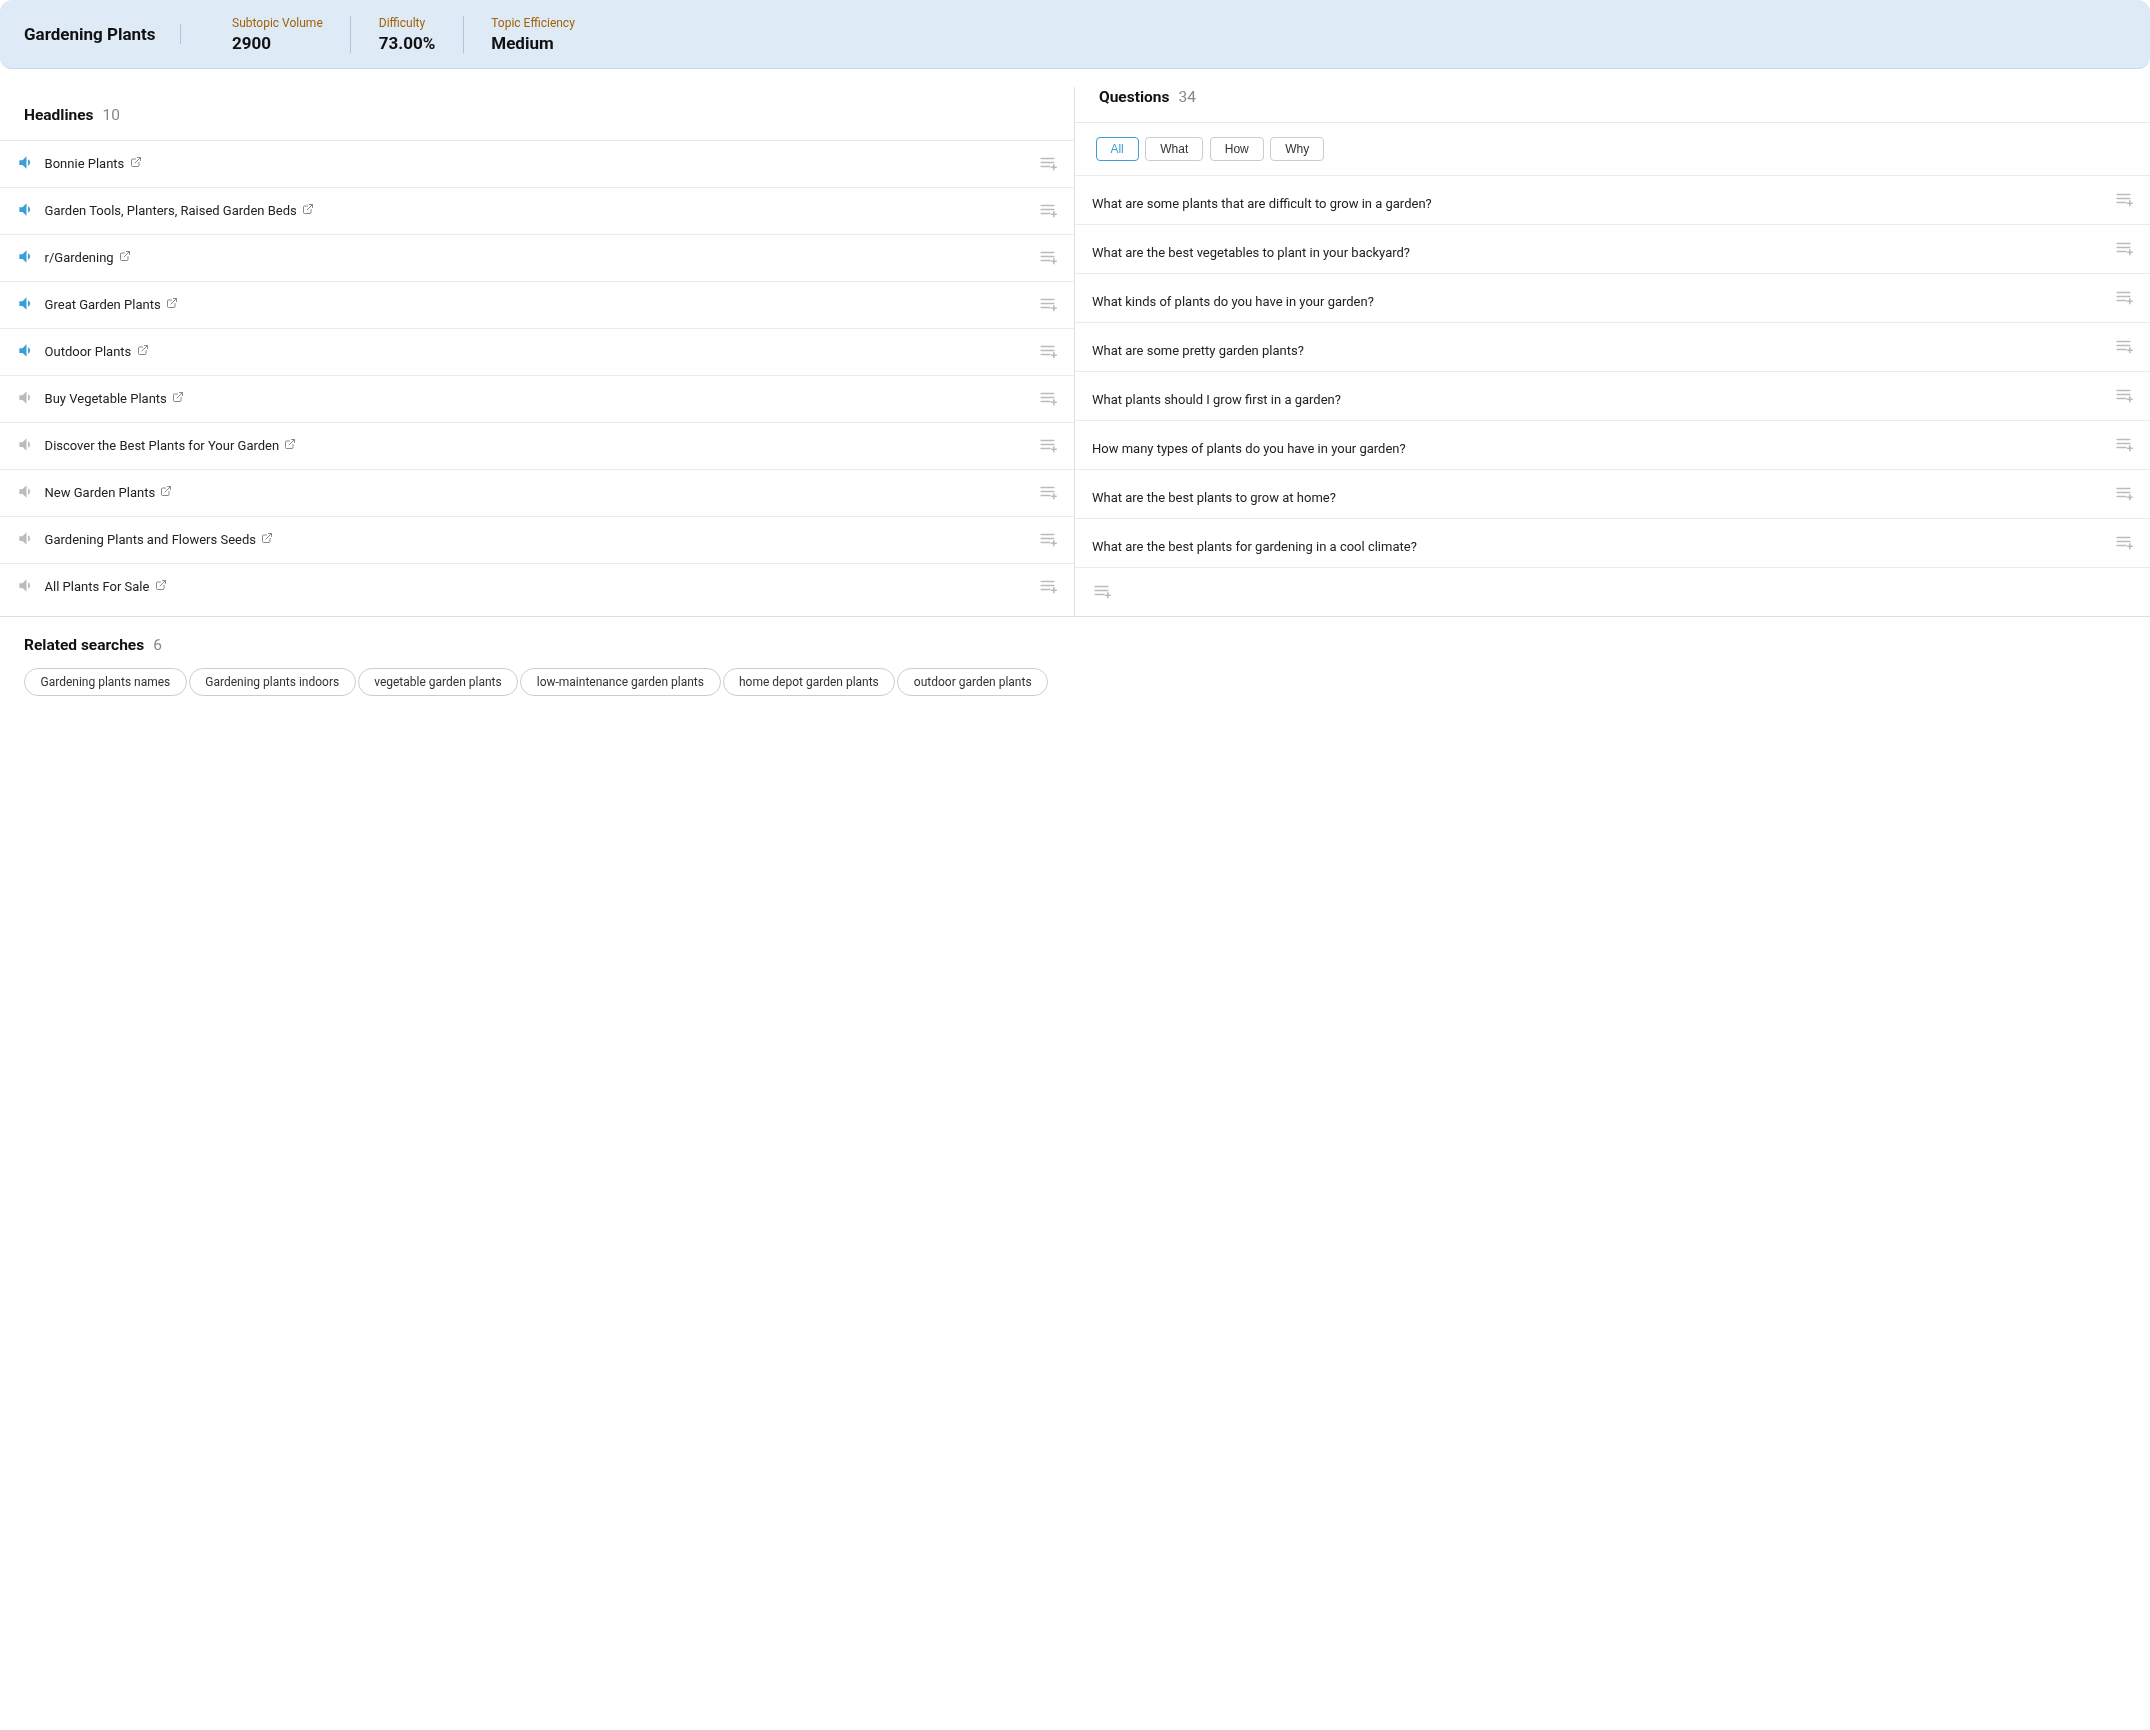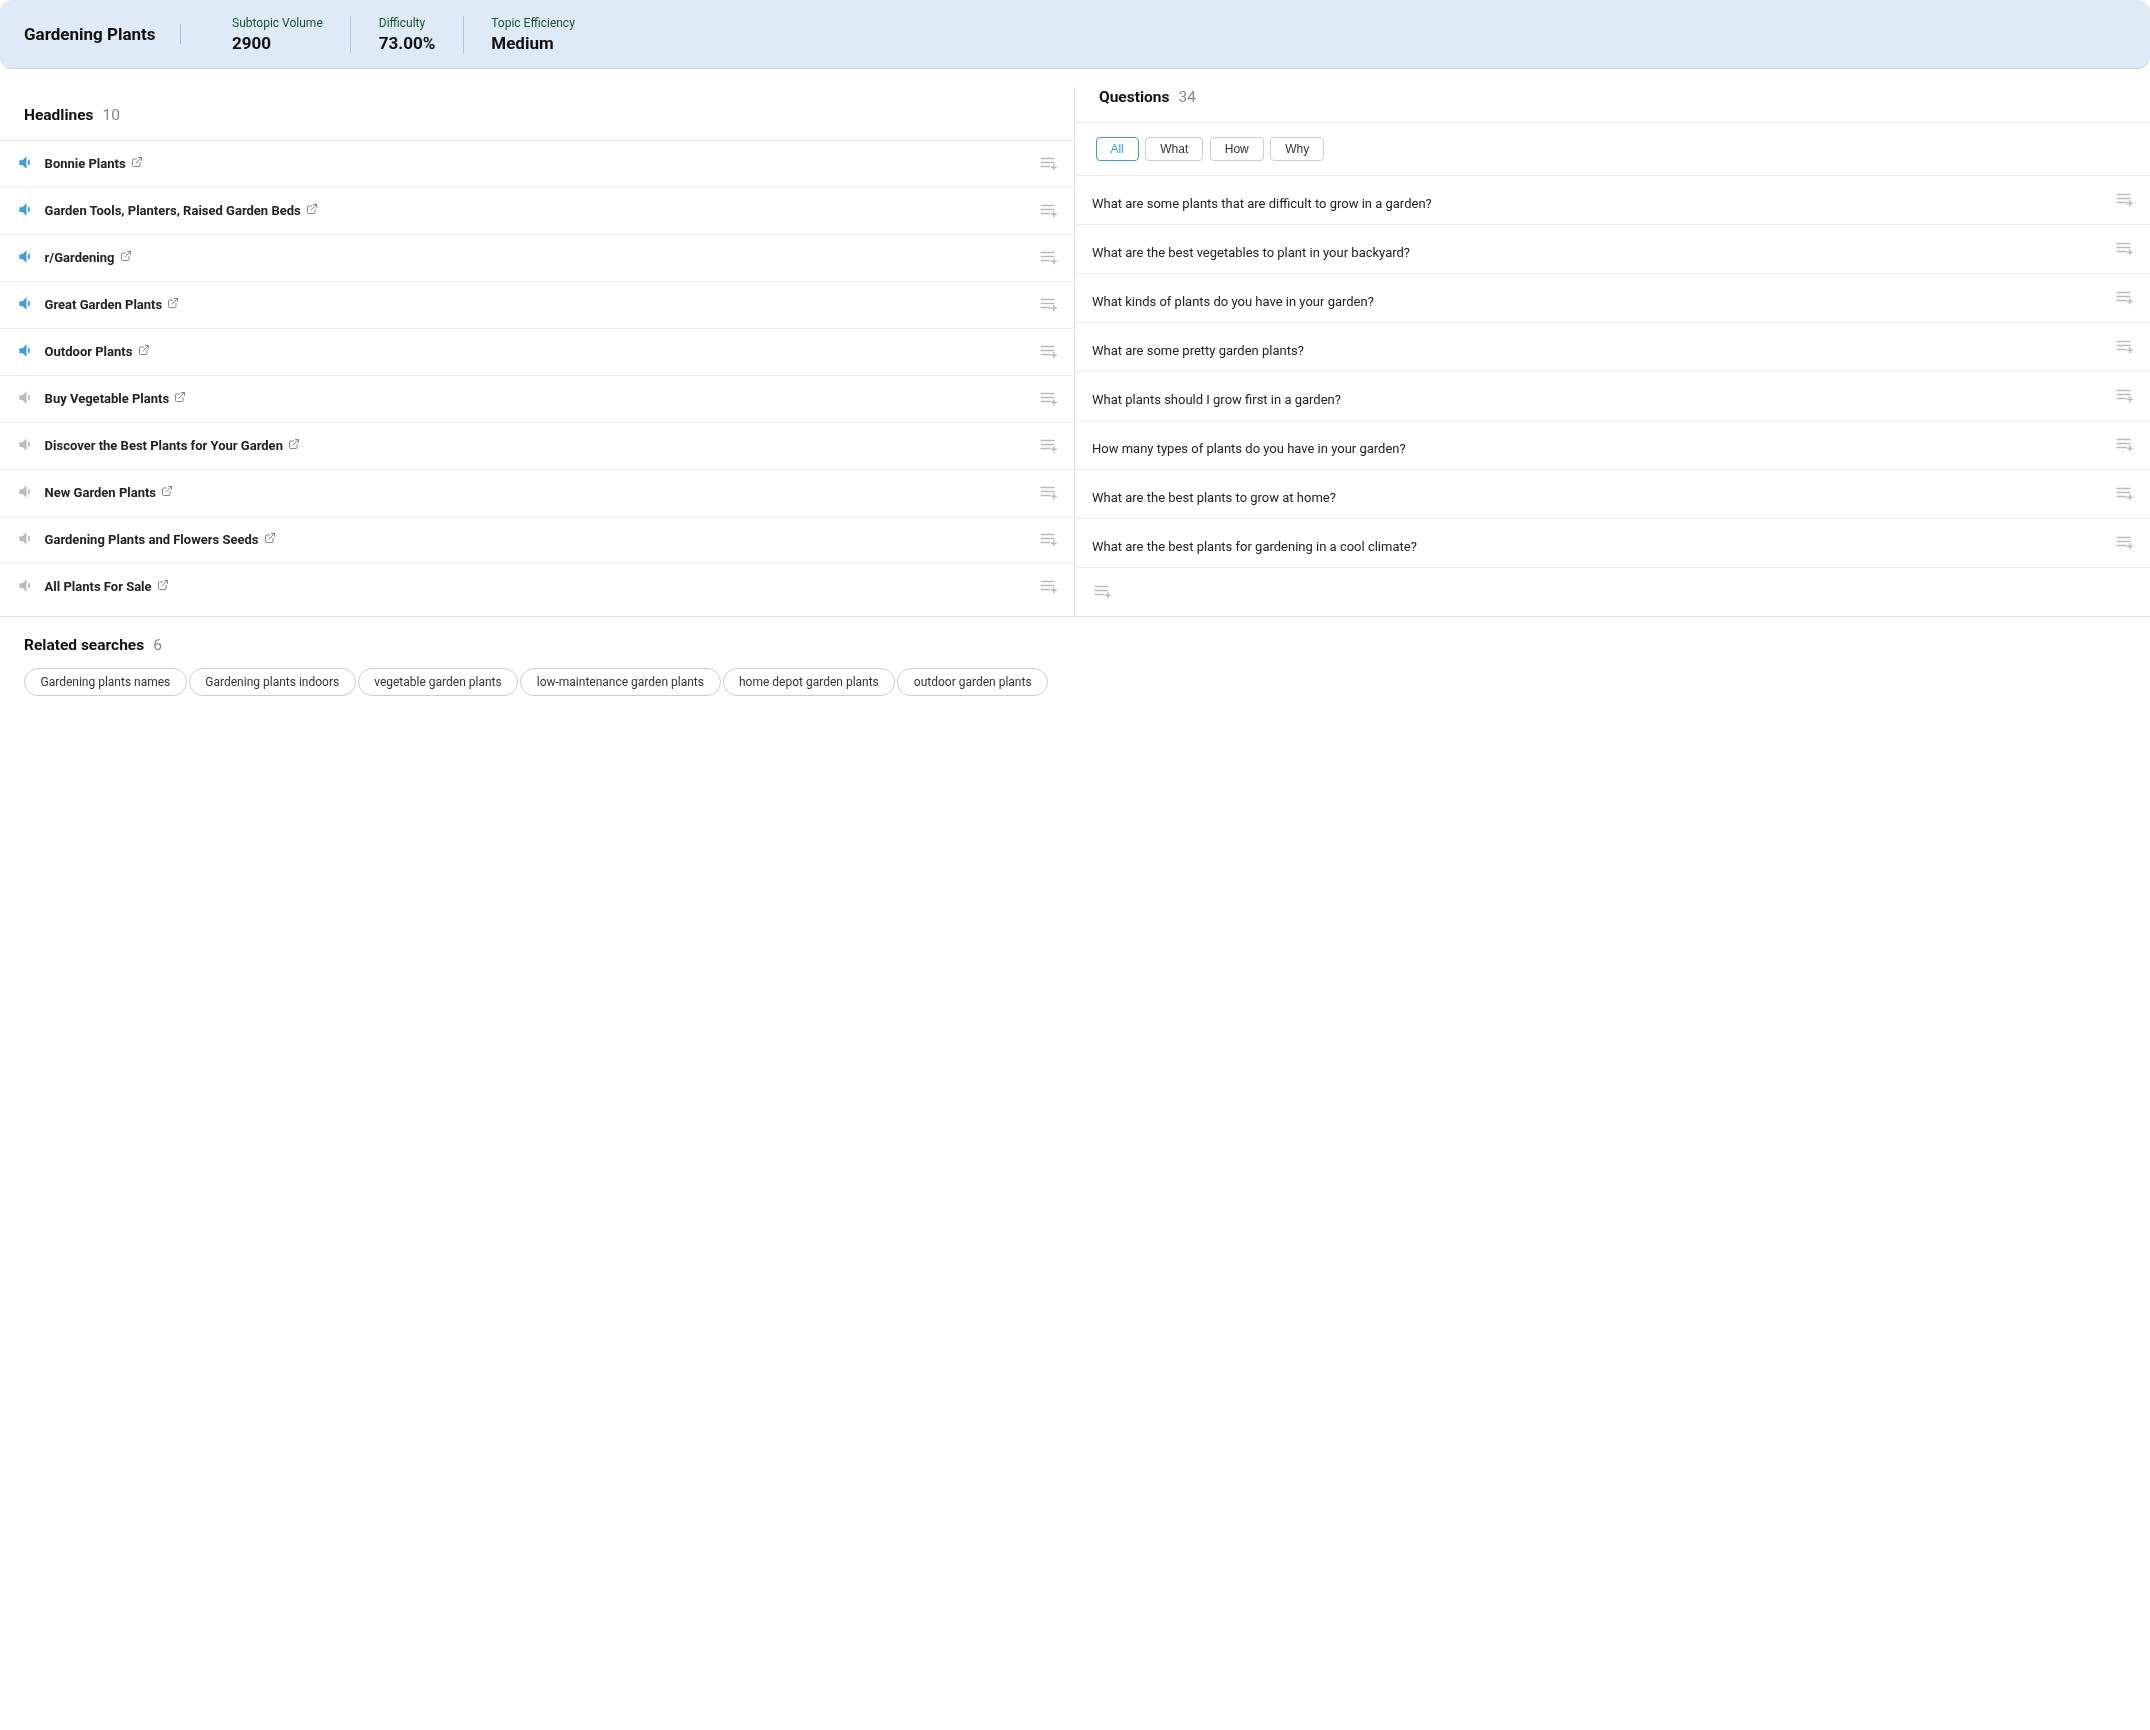--- a/index.html
+++ b/index.html
@@ -30,21 +30,21 @@
     }
     .header-stat {
       padding: 0 27.5px;
       border-right: 1.7px solid #aec6dc;
     }
     .header-stat:last-child {
       border-right: none;
     }
     .header-stat .stat-label {
       font-size: 12px;
-      color: #14532d;
+      color: #a16207;
       margin-bottom: 3.4px;
     }
     .header-stat .stat-value {
       font-size: 17px;
       font-weight: 700;
       color: #111;
     }
 
     
     .main {
@@ -95,21 +95,20 @@
       height: 19px;
       flex-shrink: 0;
     }
     .headline-text {
       flex: 1;
       font-size: 13px;
       color: #222;
       display: flex;
       align-items: center;
       gap: 5.2px;
-      font-weight: bold;
     }
 
     
     .questions-filters {
       display: flex;
       gap: 6.9px;
       padding: 13.8px 20.6px;
       border-bottom: 0.9px solid #ebebeb;
     }
     .filter-btn {

